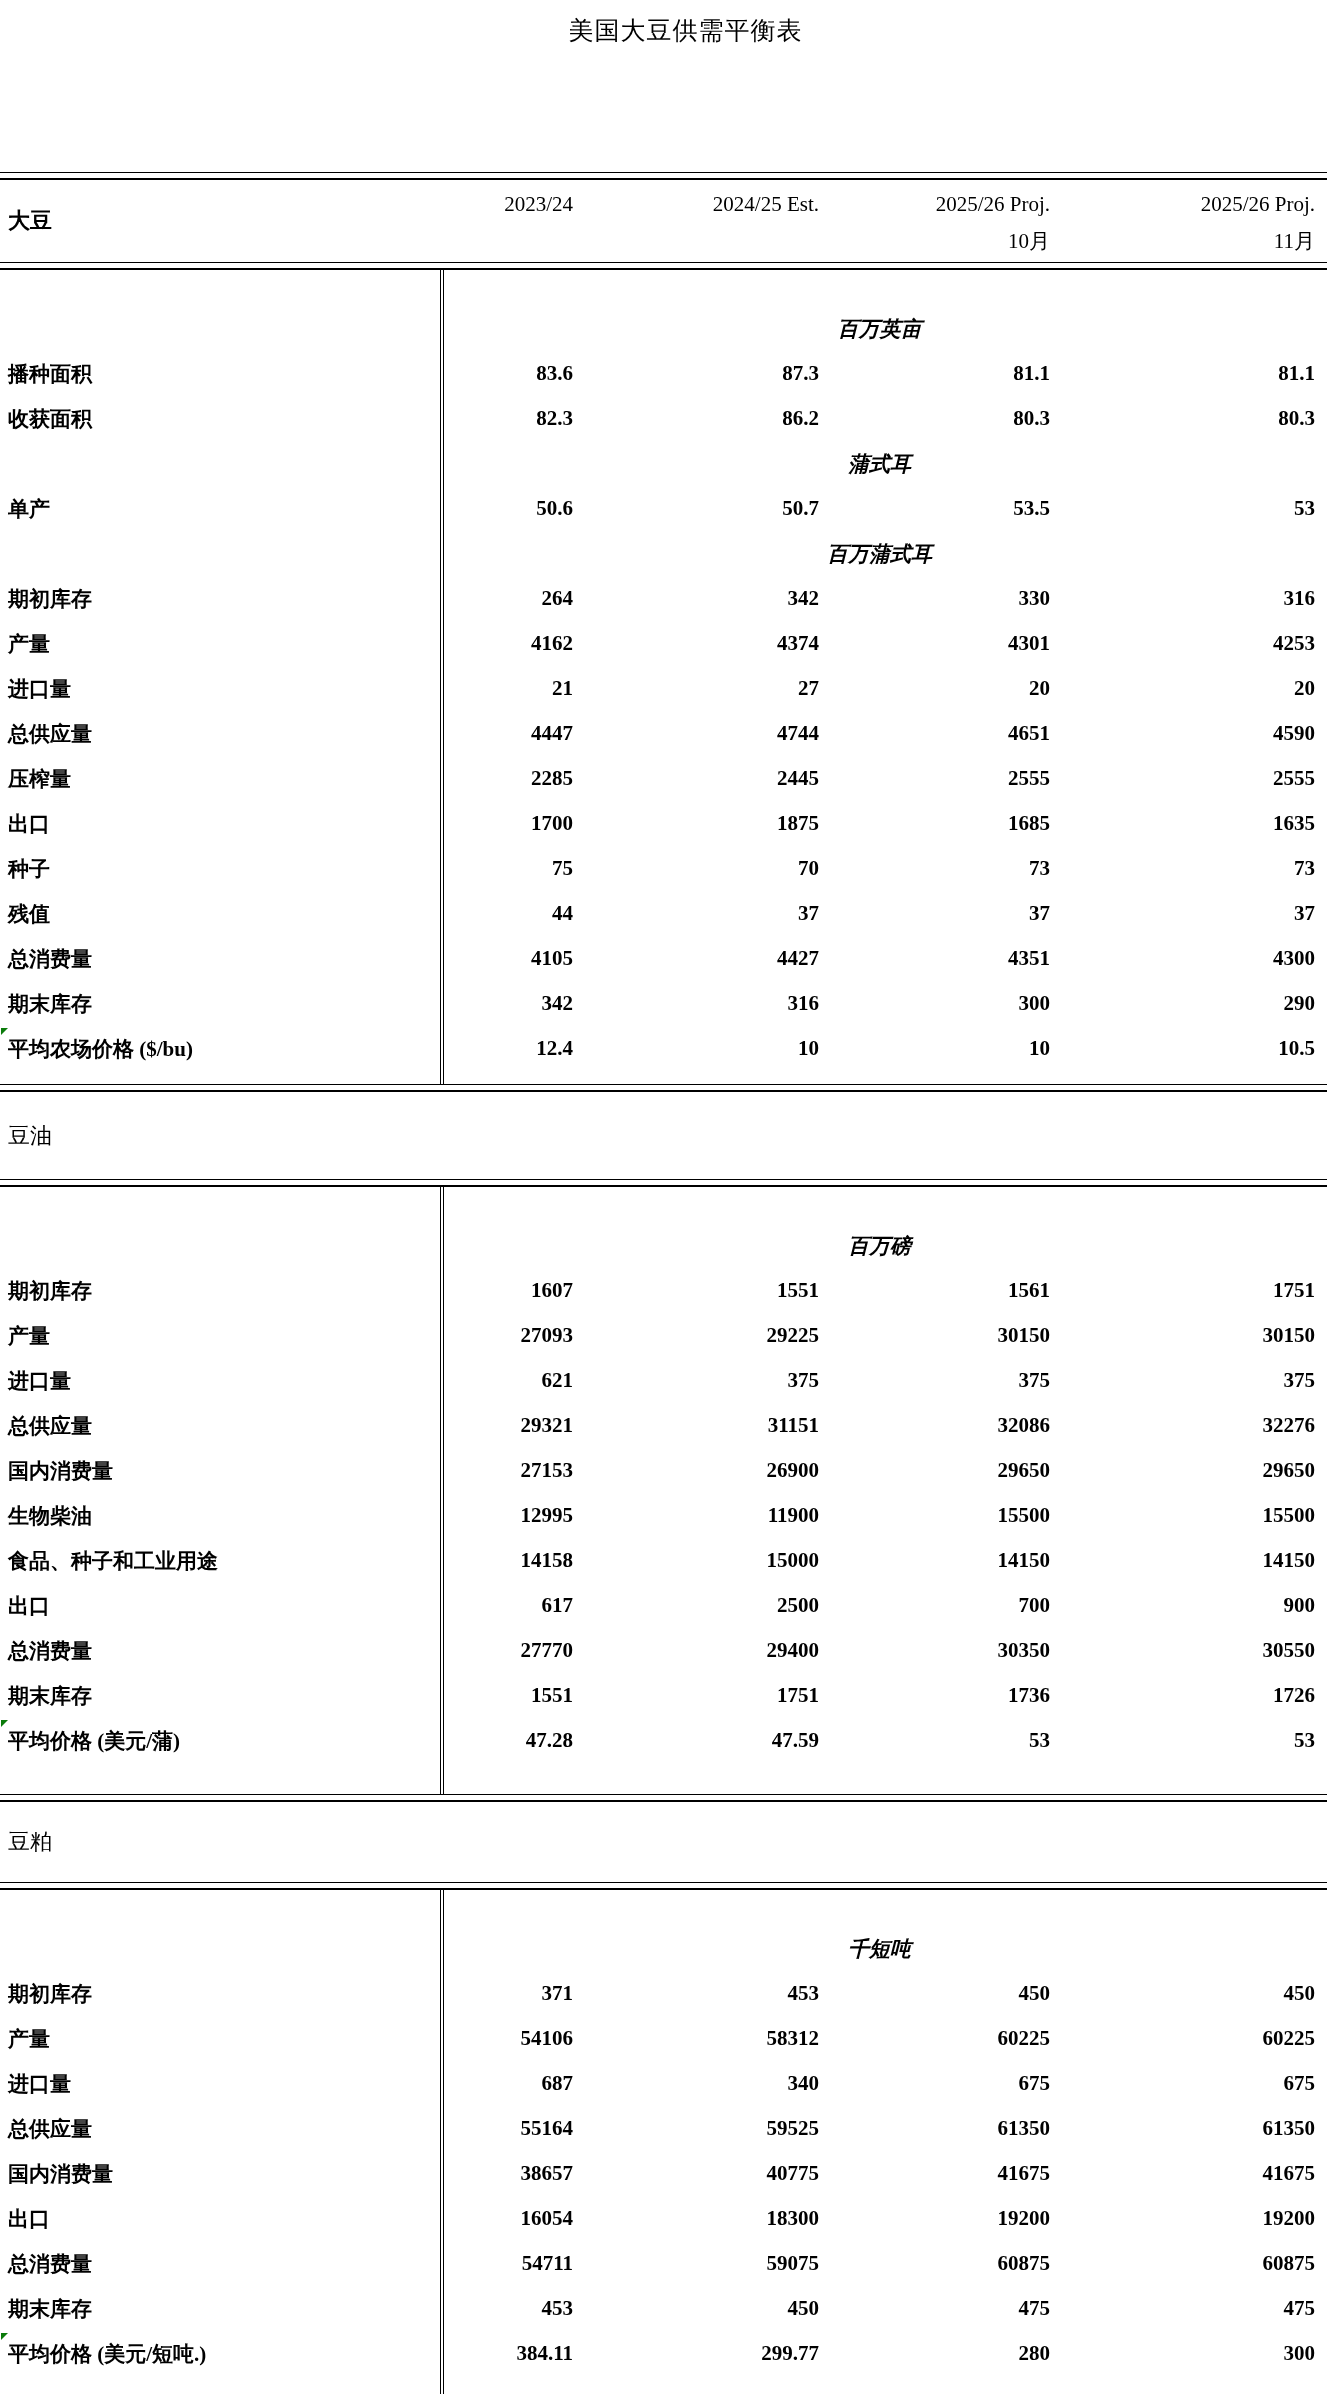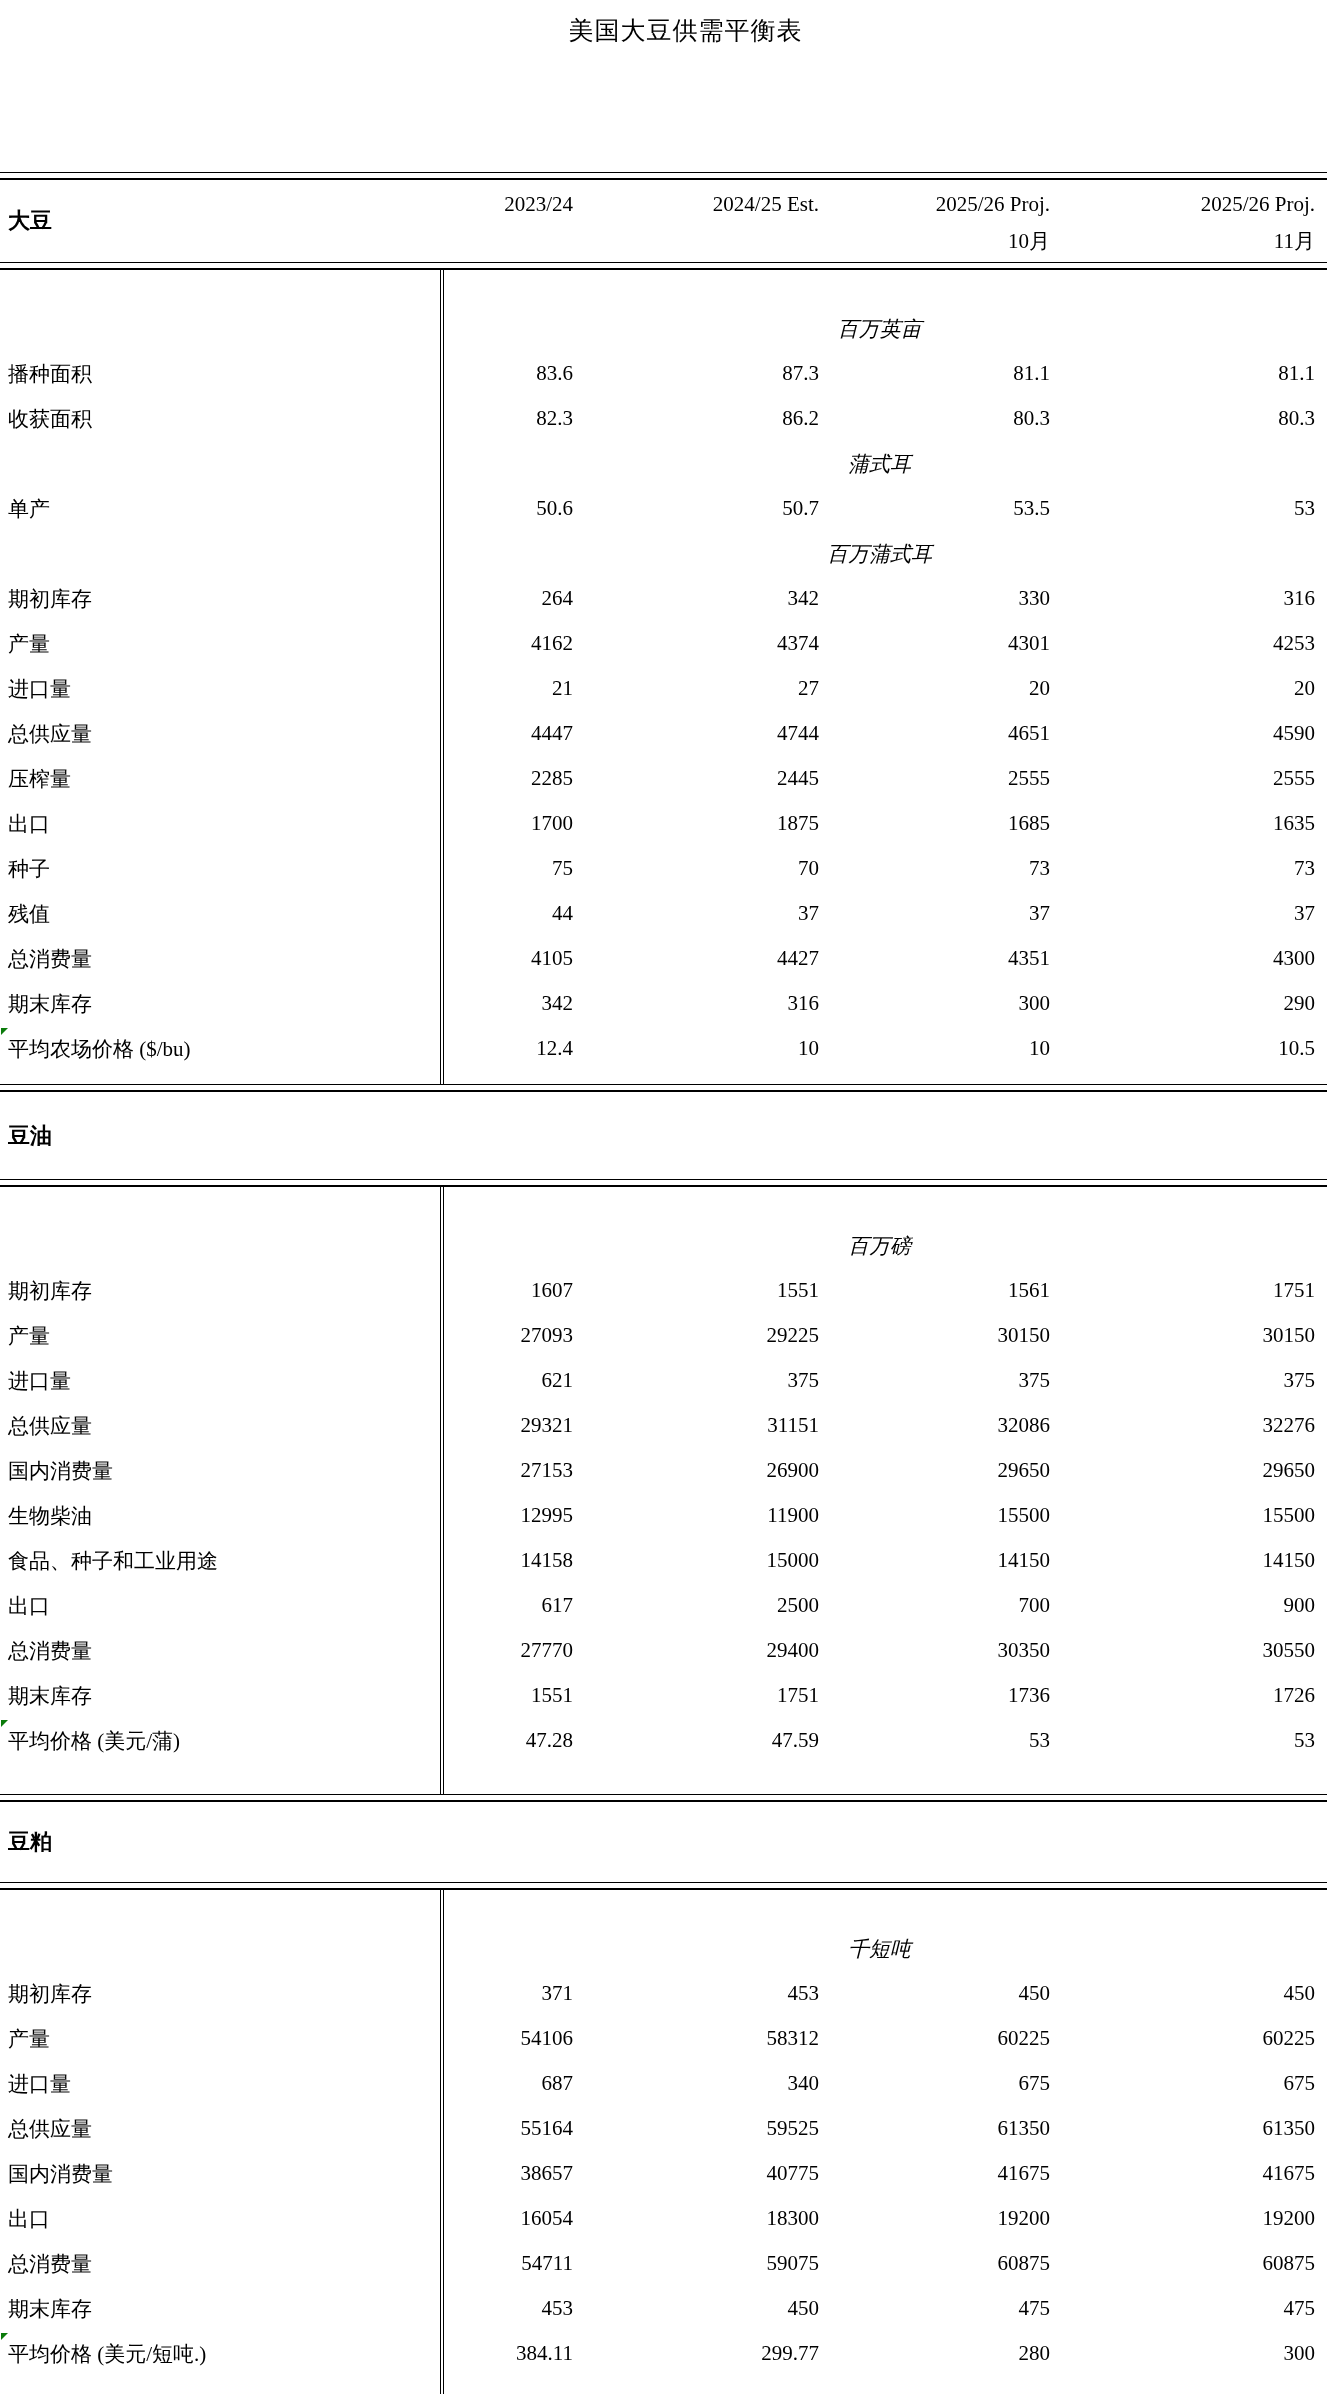--- a/index.html
+++ b/index.html
@@ -28,32 +28,32 @@
 
   
   .sec { position:relative; box-sizing:border-box; }
   .sec-soybean { padding-top:36px; padding-bottom:13px; }
   .sec-oil     { padding-top:36px; padding-bottom:31px; }
   .sec-meal    { padding-top:36px; padding-bottom:27px; }
   .vline {
     position:absolute; left:440px; top:0; bottom:0; width:4px;
     border-left:1px solid #000; border-right:1px solid #000; box-sizing:border-box;
   }
-  .row { display:flex; align-items:center; height:45px; font-size:21px; position:relative; }
+  .row { display:flex; align-items:center; height:45px; font-size:21px; position:relative;font-weight:bold; }
   .lbl { width:444px; flex:0 0 auto; padding-left:8px; box-sizing:border-box; }
   .unit { width:871px; flex:0 0 auto; text-align:center; font-style:italic;
           font-family:"Liberation Sans","DejaVu Sans",sans-serif; font-size:21px; }
   .marker {
     position:absolute; left:1px; top:2px; width:0; height:0;
     border-top:7px solid #0b7b0b; border-right:7px solid transparent;
   }
   .gap { display:flex; align-items:center; }
   .gap-oil  { height:87px; }
   .gap-meal { height:80px; }
-  .sec-heading { font-size:22px; font-weight:bold; padding-left:8px; }
+  .sec-heading { font-size:22px; font-weight:normal; padding-left:8px; }
 </style>
 </head>
 <body>
 
 <div class="title">美国大豆供需平衡表</div>
 
 <div class="rule-double"></div>
 
 <div class="thead">
   <div class="commodity">大豆</div>

